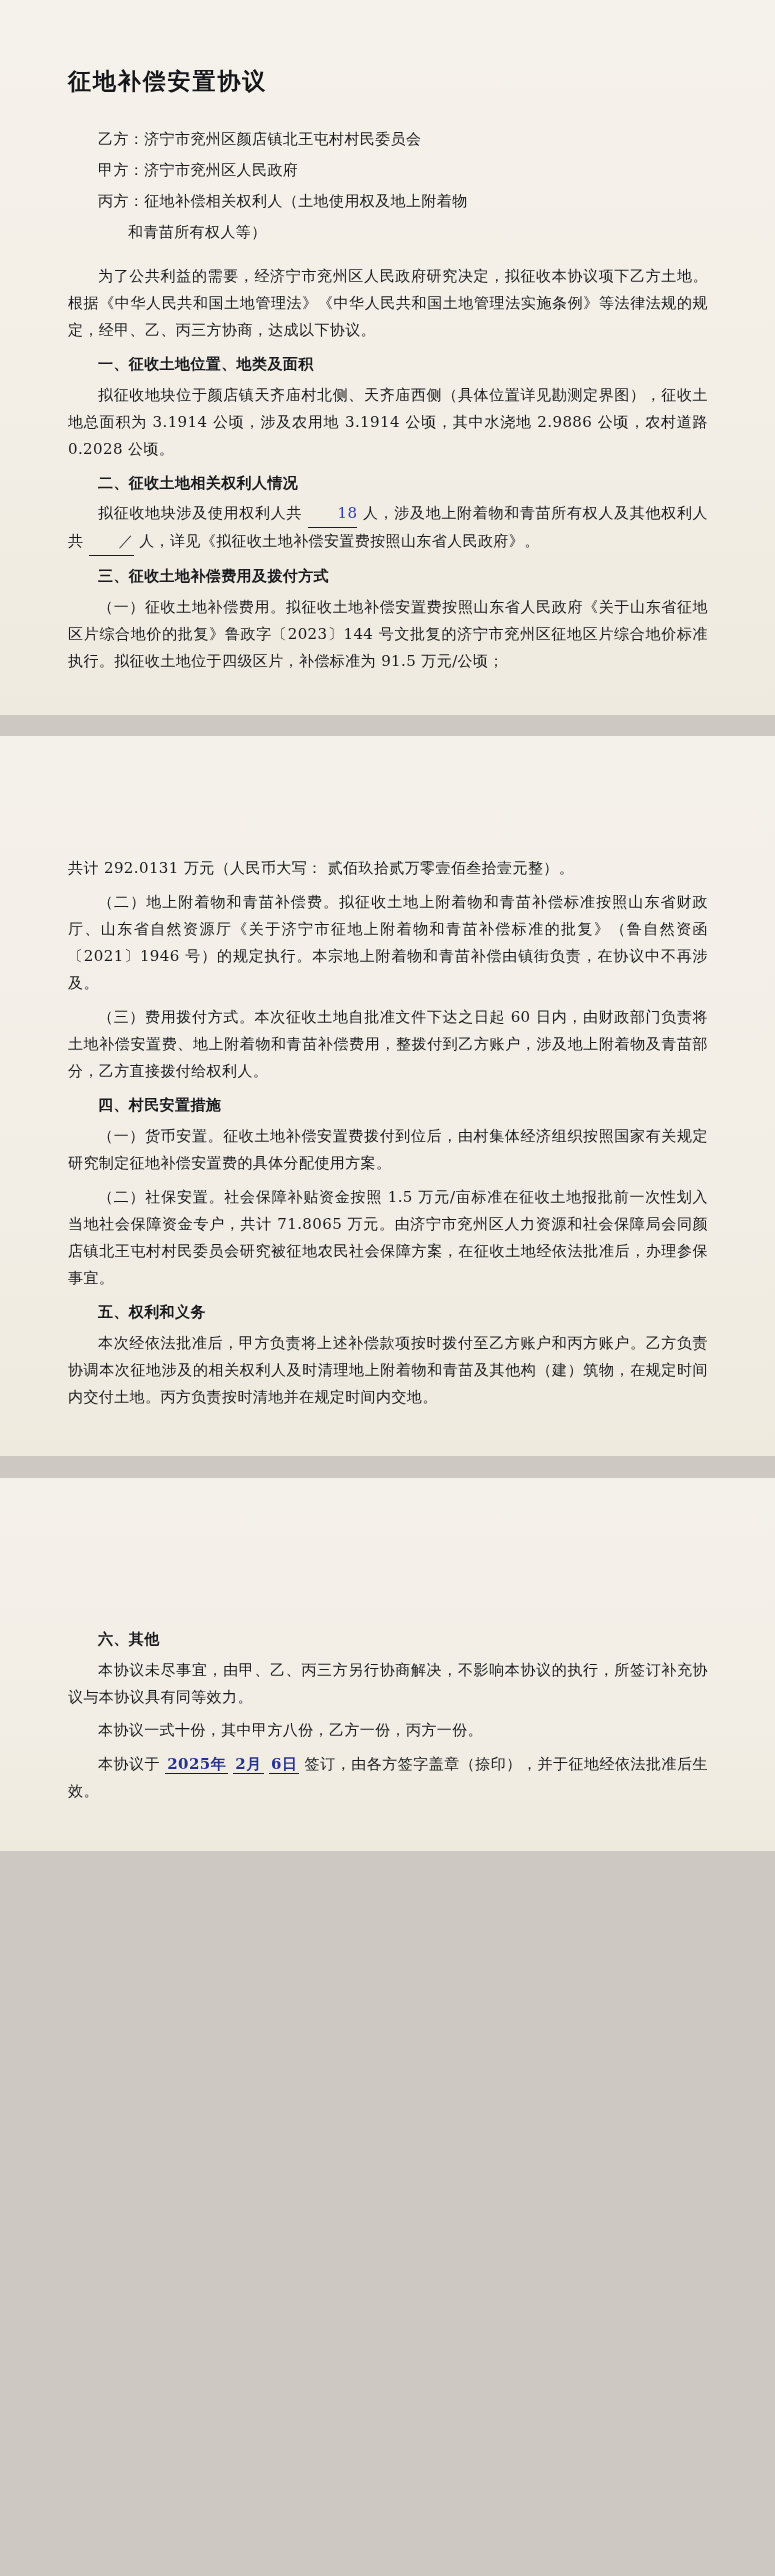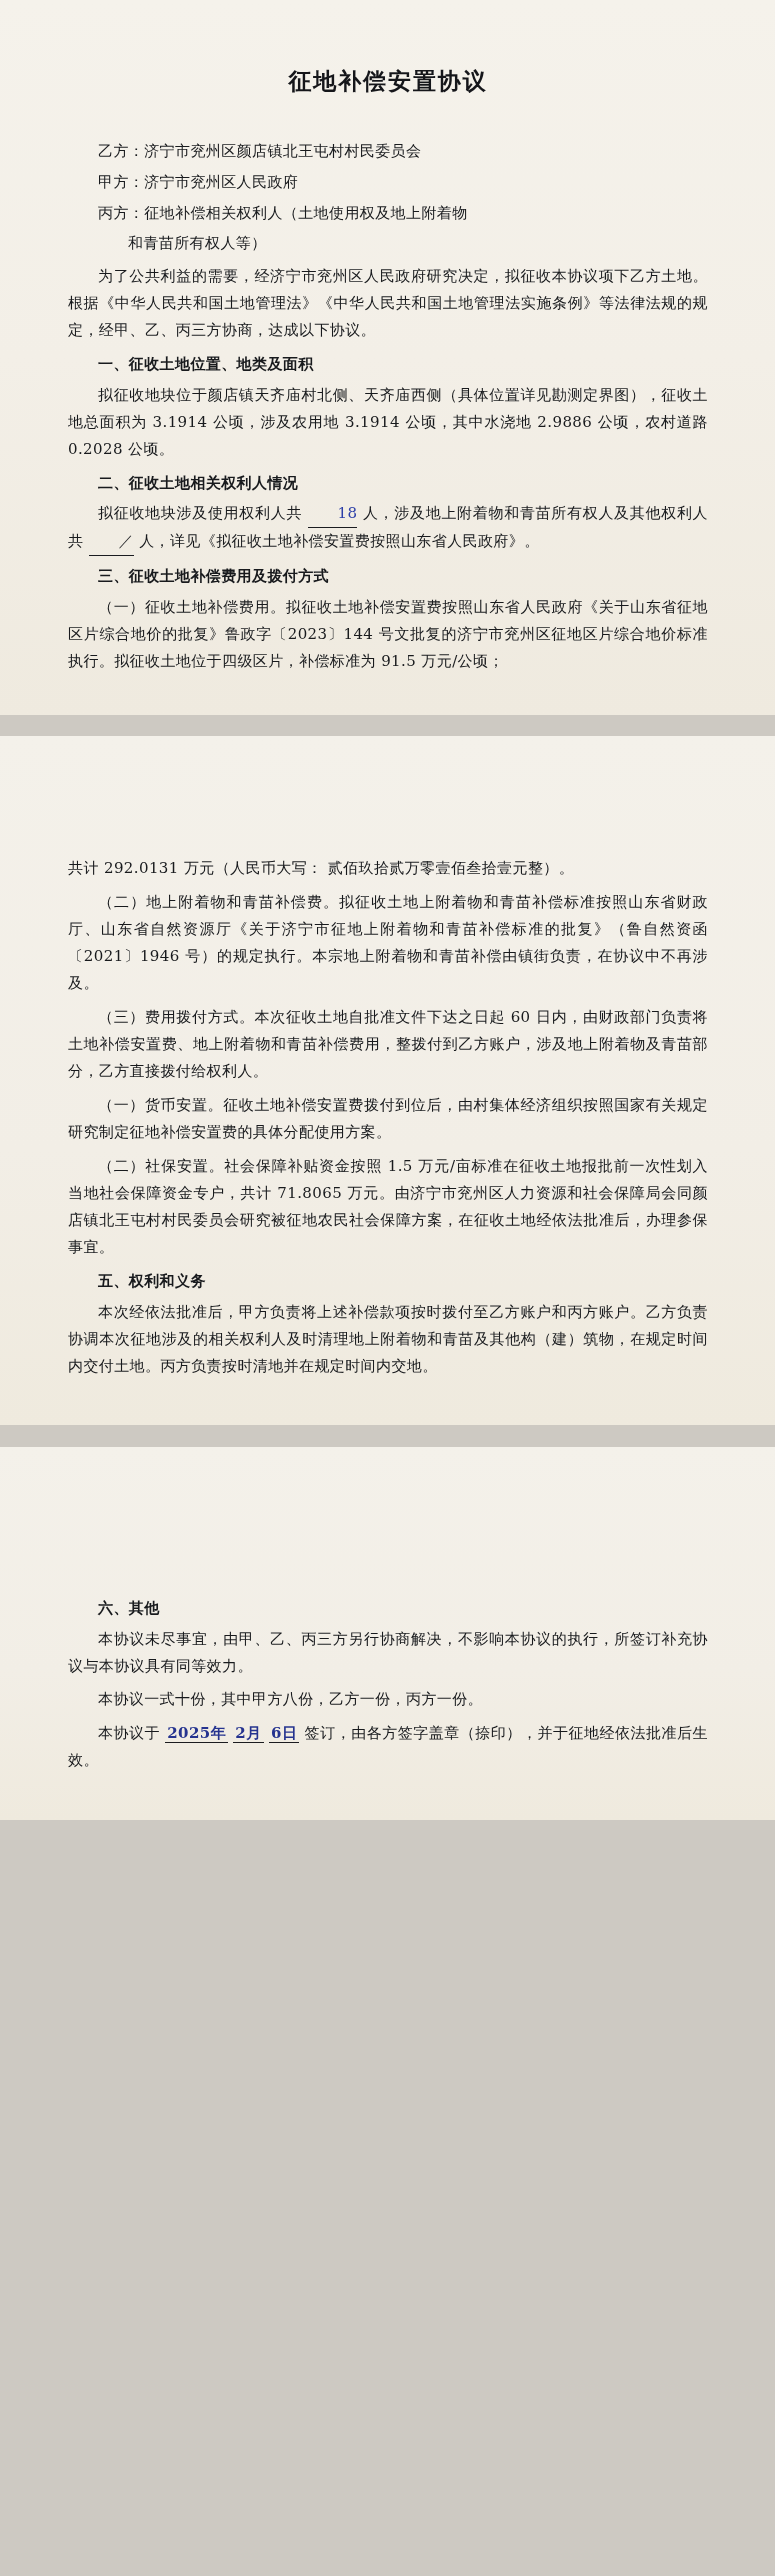--- a/index.html
+++ b/index.html
@@ -32,48 +32,46 @@
   }
   .sheet-3 {
     padding: 48px 68px 39px 68px;
     background: linear-gradient(180deg,#f4f1ea 0%,#f2eee6 60%,#efeade 100%);
   }
   .gap {
     height: 21.3px;
     background: #cdc9c2;
   }
   .doc-title {
-    text-align: center;
     font-family: Liberation Sans, sans-serif;
     font-size: 23px;
     font-weight: bold;
     letter-spacing: 1.9px;
     color: #15161a;
-    margin: 27px 0 41px 0;
+    margin: 27px 0 29px 0;
   }
   p {
     margin: 0 0 6.8px 0;
     font-family: "DejaVu Serif", "Liberation Serif", serif;
     font-size: 15px;
     line-height: 27px;
     color: #181a1d;
     text-align: justify;
     letter-spacing: 0.4px;
   }
   .indent {
     text-indent: 2em;
   }
   .party {
     text-indent: 2em;
     margin-bottom: 3.9px;
   }
   .party-cont {
     text-indent: 4em;
-    margin-bottom: 5px;
-    font-family: Liberation Mono, monospace;
+    margin-bottom: 17px;
   }
   .sec {
     text-indent: 2em;
     font-weight: bold;
     margin-top: 7px;
     margin-bottom: 3.9px;
   }
   .blank {
     margin-top: 5px;
   }
@@ -143,20 +141,21 @@
   <div class="gap"></div>
 
   <div class="sheet sheet-2">
     <div class="spacer-top"></div>
 
     <p>共计 292.0131 万元（人民币大写：  贰佰玖拾贰万零壹佰叁拾壹元整）。</p>
 
     <p class="indent">（二）地上附着物和青苗补偿费。拟征收土地上附着物和青苗补偿标准按照山东省财政厅、山东省自然资源厅《关于济宁市征地上附着物和青苗补偿标准的批复》（鲁自然资函〔2021〕1946 号）的规定执行。本宗地上附着物和青苗补偿由镇街负责，在协议中不再涉及。</p>
     <p class="indent">（三）费用拨付方式。本次征收土地自批准文件下达之日起 60 日内，由财政部门负责将土地补偿安置费、地上附着物和青苗补偿费用，整拨付到乙方账户，涉及地上附着物及青苗部分，乙方直接拨付给权利人。</p>
 
+    <p class="sec">四、村民安置措施</p>
     <p class="indent">（一）货币安置。征收土地补偿安置费拨付到位后，由村集体经济组织按照国家有关规定研究制定征地补偿安置费的具体分配使用方案。</p>
     <p class="indent">（二）社保安置。社会保障补贴资金按照 1.5 万元/亩标准在征收土地报批前一次性划入当地社会保障资金专户，共计 71.8065 万元。由济宁市兖州区人力资源和社会保障局会同颜店镇北王屯村村民委员会研究被征地农民社会保障方案，在征收土地经依法批准后，办理参保事宜。</p>
 
     <p class="sec">五、权利和义务</p>
     <p class="indent">本次经依法批准后，甲方负责将上述补偿款项按时拨付至乙方账户和丙方账户。乙方负责协调本次征地涉及的相关权利人及时清理地上附着物和青苗及其他构（建）筑物，在规定时间内交付土地。丙方负责按时清地并在规定时间内交地。</p>
   </div>
 
   <div class="gap"></div>
 
   <div class="sheet sheet-3">

